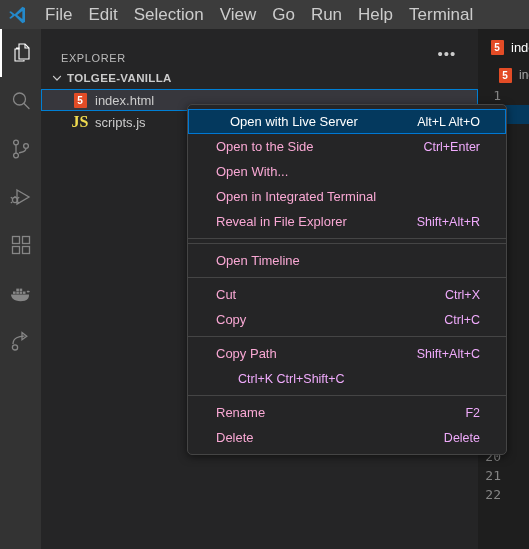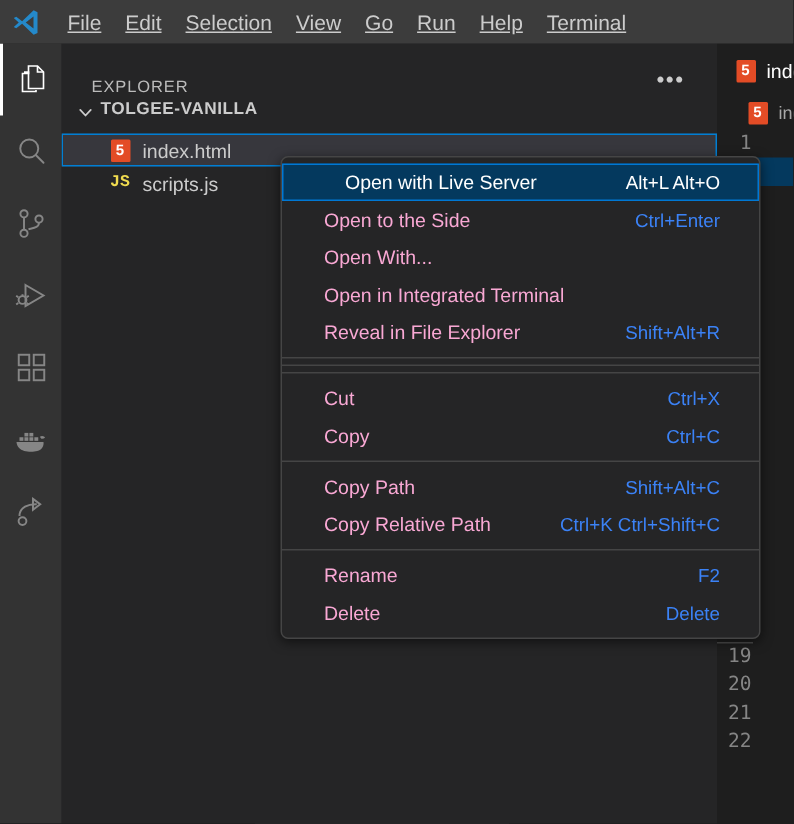--- a/index.html
+++ b/index.html
@@ -42,25 +42,24 @@
   .menu-items {
     display: flex;
     align-items: center;
     height: 100%;
   }
   .menu-item {
     padding: 0 8px;
     height: 100%;
     display: flex;
     align-items: center;
-    font-size: 14px;
+    font-size: 17px;
     color: #cccccc;
     white-space: nowrap;
     cursor: default;
-    text-decoration: underline;
   }
 
   
   .activitybar {
     position: absolute;
     top: 29px; left: 0;
     width: 41px;
     height: 520px;
     background: #333333;
     z-index: 4;
@@ -118,20 +117,21 @@
     color: #cccccc;
     font-size: 15px;
     line-height: 1;
     letter-spacing: 1px;
   }
 
   .tree { padding-top: 3px; }
   .folder-row {
     height: 22px;
     display: flex;
+    align-items: center;
     padding-left: 8px;
     box-sizing: border-box;
   }
   .chevron {
     width: 16px; height: 16px;
     display: flex; align-items: center; justify-content: center;
     color: #cccccc;
     flex: 0 0 auto;
   }
   .folder-name {
@@ -171,23 +171,23 @@
     color: #ffffff;
     font-size: 10px;
     font-weight: bold;
     display: flex;
     align-items: center;
     justify-content: center;
     font-family: "Liberation Sans", sans-serif;
   }
   .js-ico {
     color: #f0db4f;
-    font-size: 11px;
+    font-size: 16px;
     font-weight: bold;
-    font-family: Liberation Mono, monospace;
+    font-family: Liberation Serif, serif;
   }
 
   
   .editor-area {
     position: absolute;
     top: 29px; left: 478px;
     width: 51px;
     height: 520px;
     background: #1e1e1e;
     z-index: 2;
@@ -287,21 +287,21 @@
     padding-left: 42px;
   }
   .cm-label {
     font-size: 13px;
     color: #f9a8d4;
   }
   .cm-item.highlight .cm-label,
   .cm-item.highlight .cm-key { color: #ffffff; }
   .cm-key {
     font-size: 12.5px;
-    color: #3b82f6;
+    color: #f0abfc;
     margin-left: 22px;
   }
   .cm-sep {
     height: 1px;
     background: #454545;
     margin: 4px 0;
   }
 </style>
 </head>
 <body>
@@ -559,40 +559,43 @@
   <div class="cm-item">
     <span class="cm-label">Reveal in File Explorer</span>
     <span class="cm-key">Shift+Alt+R</span>
   </div>
 
   <div class="cm-sep"></div>
 
 
   <div class="cm-sep"></div>
 
+  <div class="cm-item">
+    <span class="cm-label">Open Timeline</span>
+    <span class="cm-key"></span>
+  </div>
 
   <div class="cm-sep"></div>
 
   <div class="cm-item">
     <span class="cm-label">Cut</span>
     <span class="cm-key">Ctrl+X</span>
   </div>
   <div class="cm-item">
     <span class="cm-label">Copy</span>
     <span class="cm-key">Ctrl+C</span>
   </div>
 
   <div class="cm-sep"></div>
 
   <div class="cm-item">
     <span class="cm-label">Copy Path</span>
     <span class="cm-key">Shift+Alt+C</span>
   </div>
   <div class="cm-item">
-    <span class="cm-label">Copy Relative Path</span>
     <span class="cm-key">Ctrl+K Ctrl+Shift+C</span>
   </div>
 
   <div class="cm-sep"></div>
 
   <div class="cm-item">
     <span class="cm-label">Rename</span>
     <span class="cm-key">F2</span>
   </div>
   <div class="cm-item">

